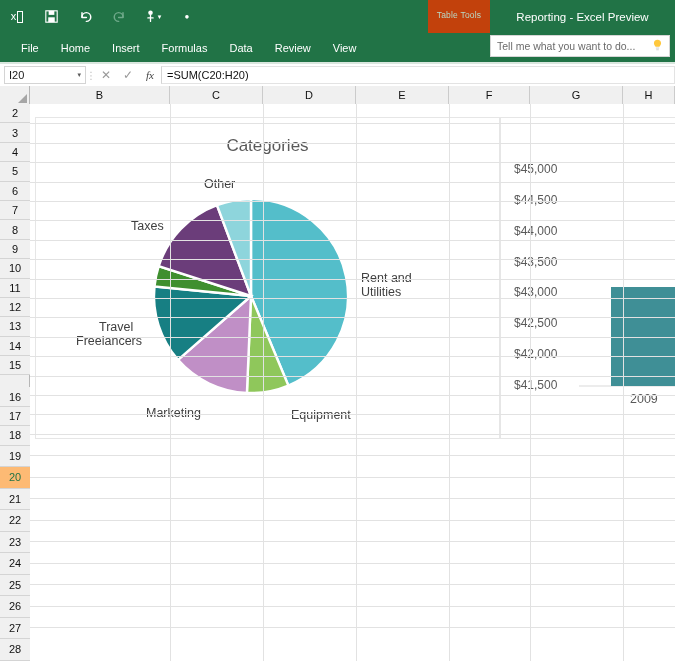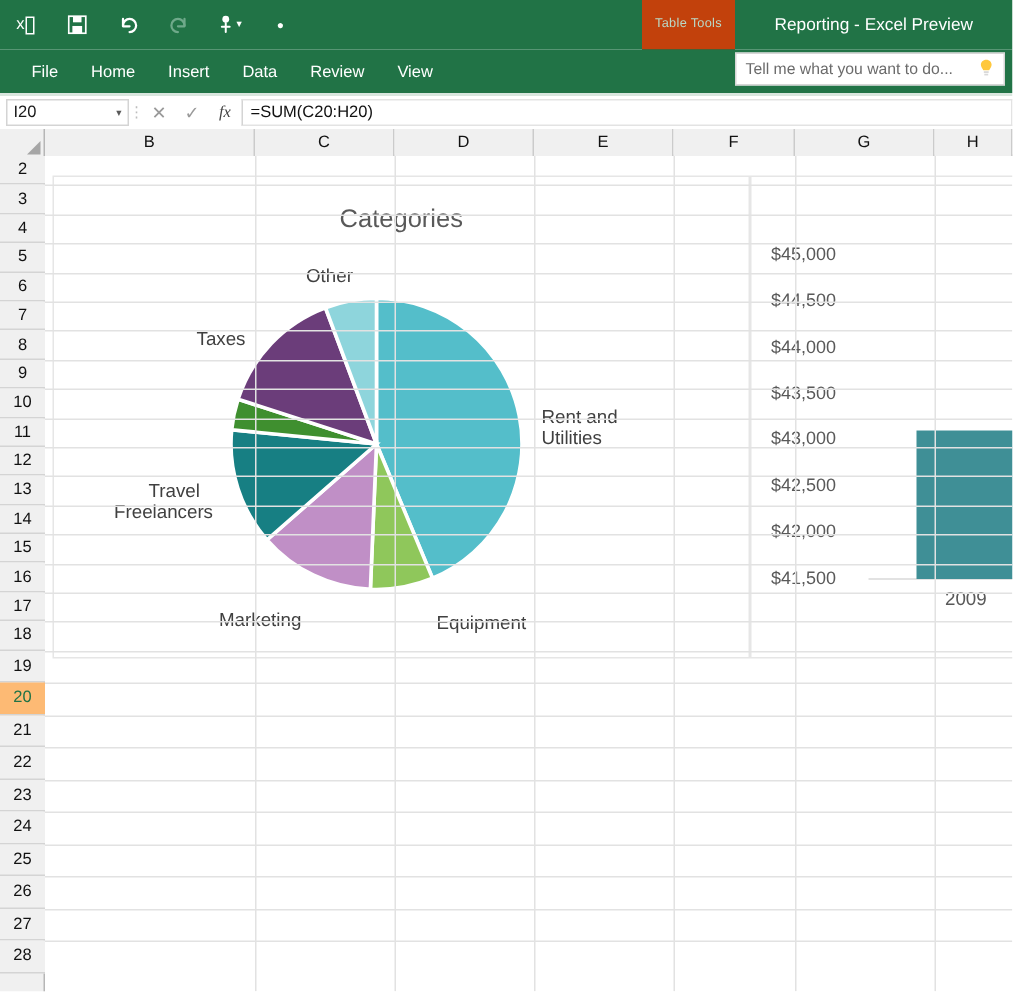--- a/index.html
+++ b/index.html
@@ -184,20 +184,21 @@
 <div class="ctx-tab-group">
   <div class="ctx-title">Table Tools</div>
   <div class="ctx-design">Design</div>
 </div>
 
 <div class="ribbon">
   <div class="ribbon-tabs" id="ribbon-tabs">
         <div class="rtab">File</div>
         <div class="rtab">Home</div>
         <div class="rtab">Insert</div>
+        <div class="rtab">Formulas</div>
         <div class="rtab">Data</div>
         <div class="rtab">Review</div>
         <div class="rtab">View</div>
       </div>
 </div>
 <div class="tellme">
   <span class="ph">Tell me what you want to do...</span>
   <span class="bulb">
     <svg width="11" height="13" viewBox="0 0 12 16" aria-hidden="true">
       <path d="M6 1 C3.3 1 1.6 2.9 1.6 5.2 C1.6 7.1 3 8.3 3.6 9.6 L8.4 9.6 C9 8.3 10.4 7.1 10.4 5.2 C10.4 2.9 8.7 1 6 1 Z" fill="#ffc83d"></path>
@@ -243,21 +244,21 @@
         <div class="rowhead" style="height: 19.4px;">6</div>
         <div class="rowhead" style="height: 19.4px;">7</div>
         <div class="rowhead" style="height: 19.4px;">8</div>
         <div class="rowhead" style="height: 19.4px;">9</div>
         <div class="rowhead" style="height: 19.4px;">10</div>
         <div class="rowhead" style="height: 19.4px;">11</div>
         <div class="rowhead" style="height: 19.4px;">12</div>
         <div class="rowhead" style="height: 19.4px;">13</div>
         <div class="rowhead" style="height: 19.4px;">14</div>
         <div class="rowhead" style="height: 19.4px;">15</div>
-        <div class="rowhead" style="height: 19.4px;">16</div>
+        <div class="rowhead" style="height: 19.4px; margin-top: 12px;">16</div>
         <div class="rowhead" style="height: 19.4px;">17</div>
         <div class="rowhead" style="height: 19.4px;">18</div>
         <div class="rowhead" style="height: 21.5px;">19</div>
         <div class="rowhead sel" style="height: 21.5px;">20</div>
         <div class="rowhead" style="height: 21.5px;">21</div>
         <div class="rowhead" style="height: 21.5px;">22</div>
         <div class="rowhead" style="height: 21.5px;">23</div>
         <div class="rowhead" style="height: 21.5px;">24</div>
         <div class="rowhead" style="height: 21.5px;">25</div>
         <div class="rowhead" style="height: 21.5px;">26</div>

